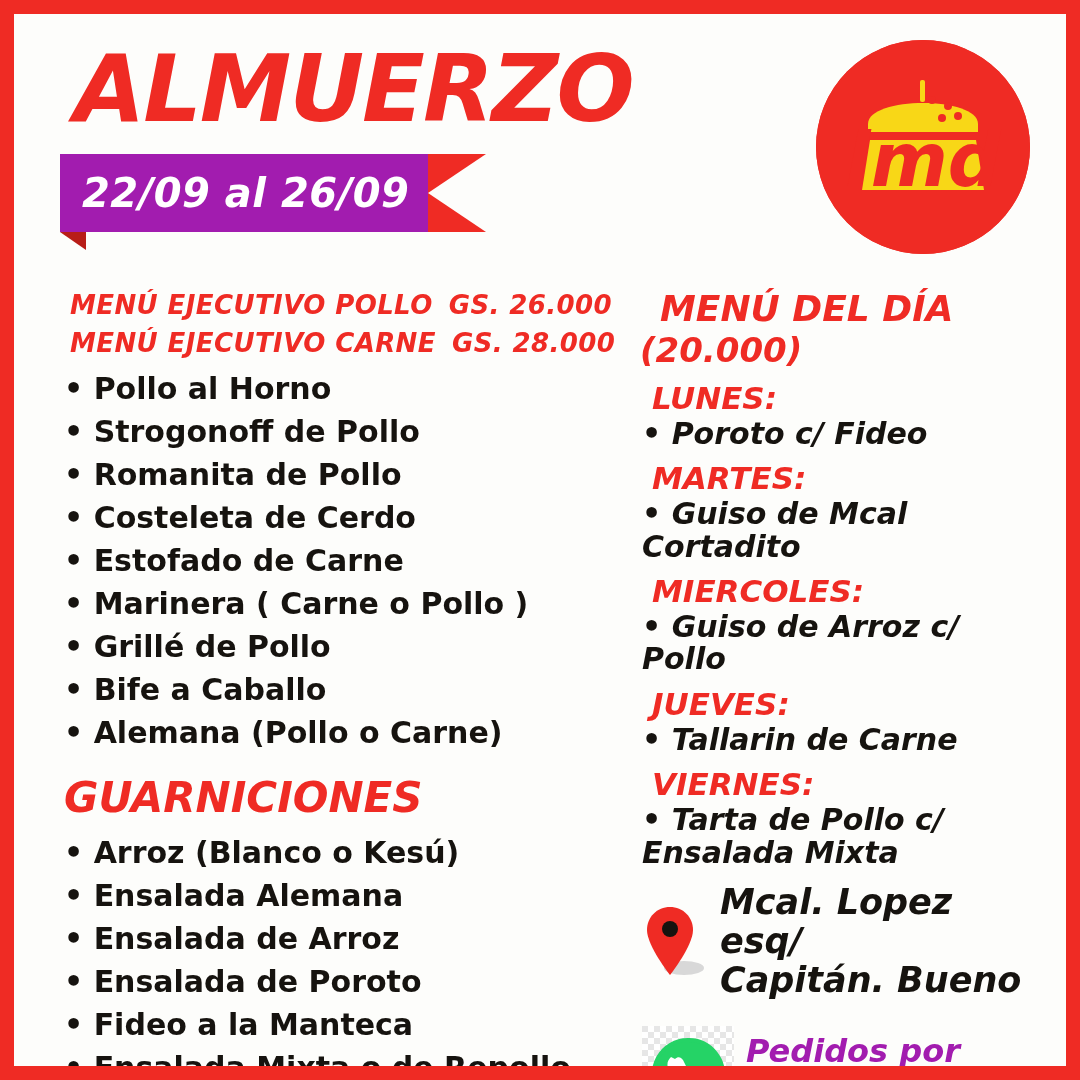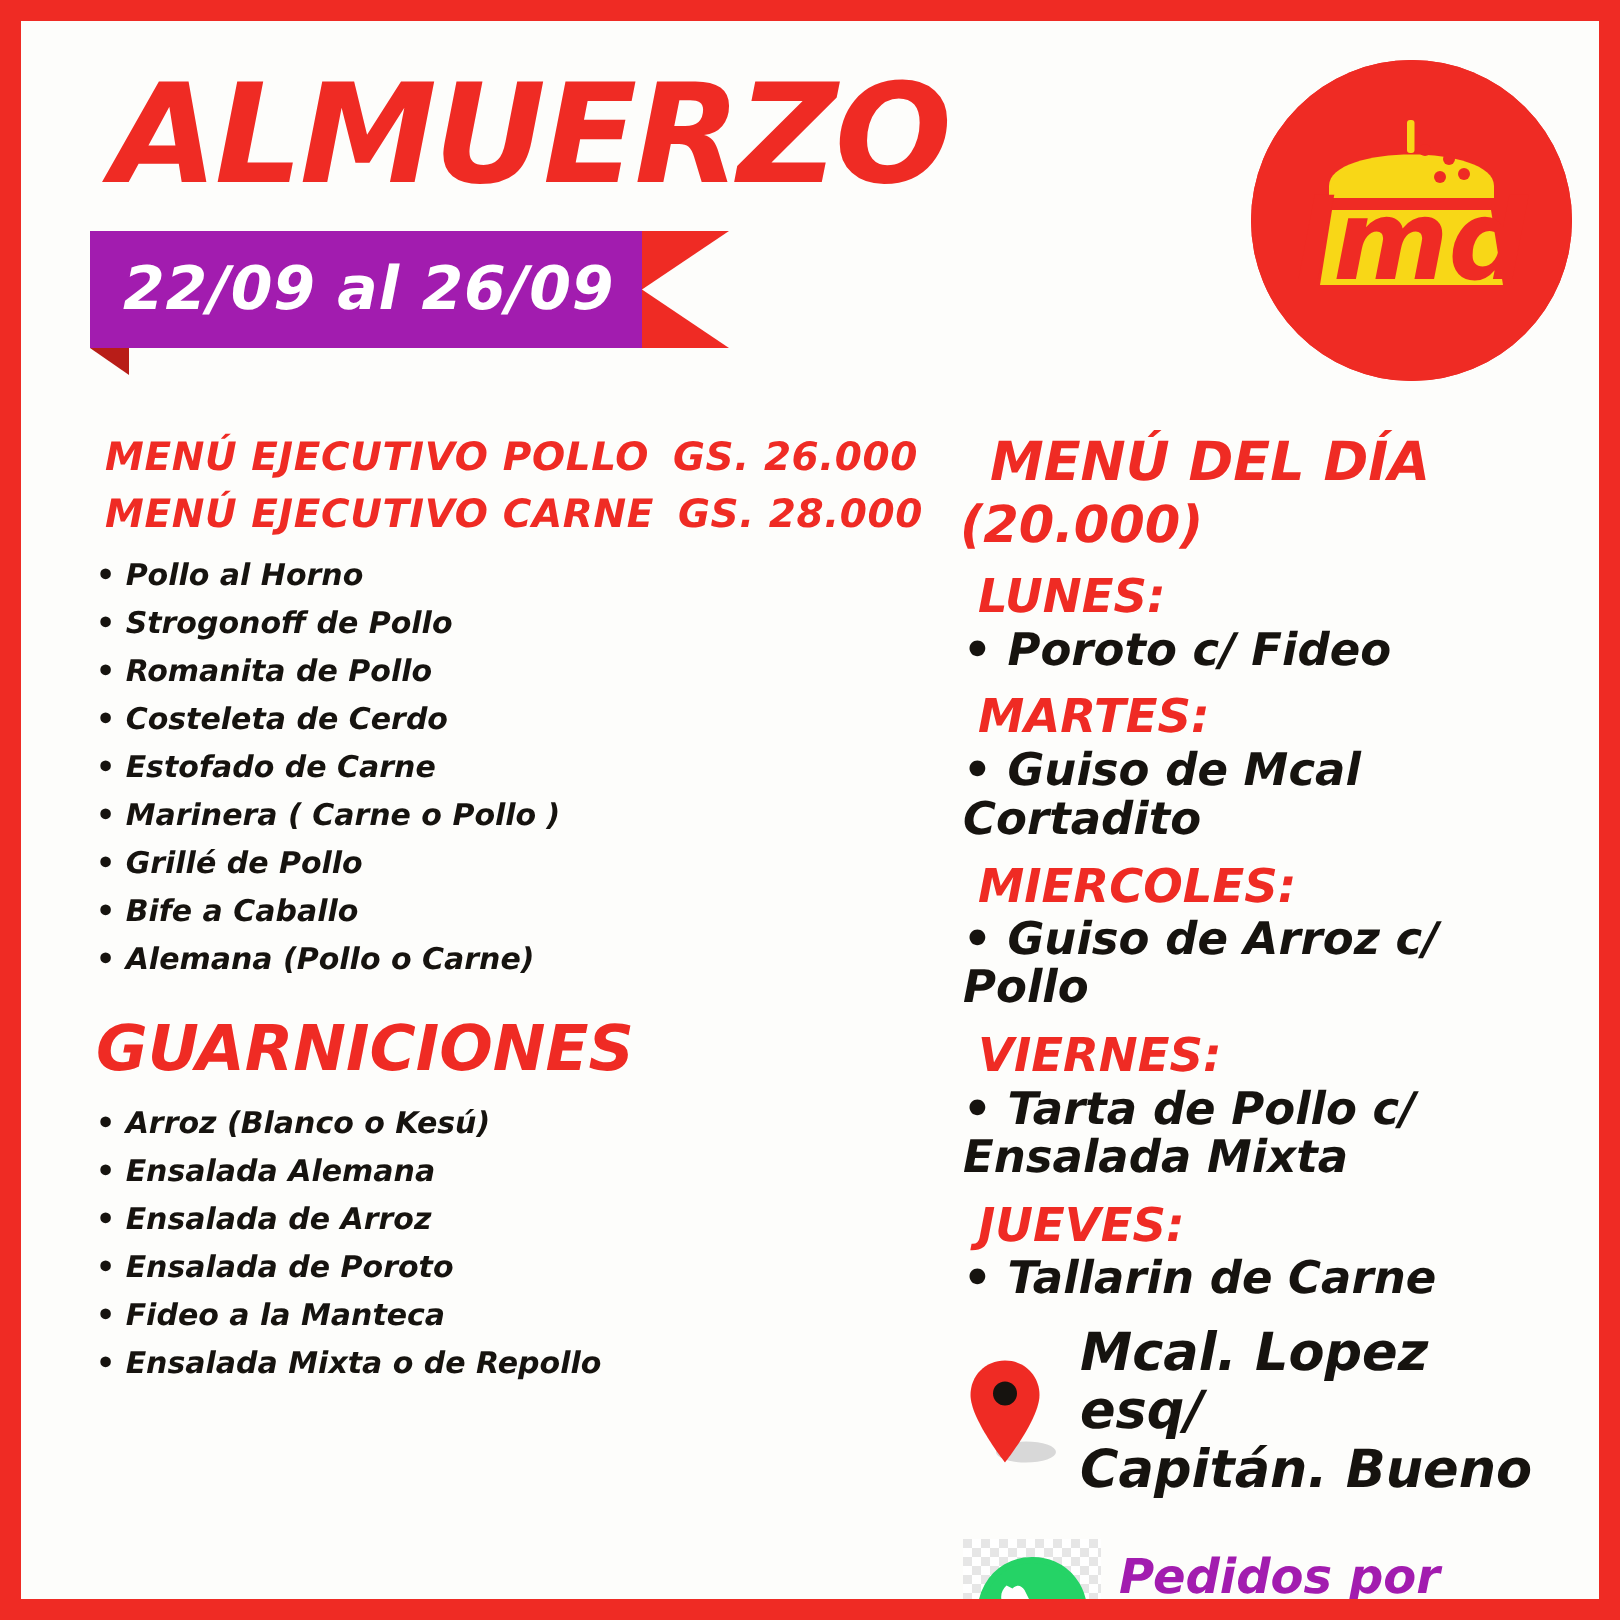--- a/index.html
+++ b/index.html
@@ -76,21 +76,21 @@
     font-weight: bold;
     padding-left: 22px;
     letter-spacing: 0.5px;
     font-family: "DejaVu Sans", sans-serif;
   }
 
   
   .logo {
     position: absolute;
     top: 26px;
-    right: 18px;
+    right: 36px;
     width: 214px;
     height: 214px;
     border-radius: 50%;
     background: #ef2b24;
   }
   .logo svg { display: block; }
 
   
   .columns {
     position: absolute;
@@ -114,23 +114,22 @@
     font-family: "DejaVu Sans", sans-serif;
   }
   .exec-line .price { margin-left: 16px; }
 
   ul.list {
     list-style: none;
     margin: 14px 0 0 0;
     padding: 0;
   }
   ul.list li {
-    font-size: 20px;
-    font-weight: bold;
-    font-style: italic;
+    font-size: 30px;
+    font-weight: bold;
     color: #16130f;
     line-height: 1.1;
     padding: 0 0 10px 4px;
     font-family: "DejaVu Sans", sans-serif;
   }
   ul.list li::before {
     content: "• ";
   }
 
   .section-head {
@@ -294,26 +293,26 @@
         </div>
         <div>
           <div class="day">MARTES:</div>
           <div class="dish">Guiso de Mcal Cortadito</div>
         </div>
         <div>
           <div class="day">MIERCOLES:</div>
           <div class="dish">Guiso de Arroz c/ Pollo</div>
         </div>
         <div>
+          <div class="day">JUEVES:</div>
+          <div class="dish">Tallarin de Carne</div>
+        </div>
+        <div>
           <div class="day">VIERNES:</div>
           <div class="dish">Tarta de Pollo c/ Ensalada Mixta</div>
-        </div>
-        <div>
-          <div class="day">JUEVES:</div>
-          <div class="dish">Tallarin de Carne</div>
         </div>
 
         <div class="addr-row">
           <svg class="pin" viewBox="0 0 62 74">
             <ellipse cx="40" cy="63" rx="20" ry="7" fill="#d8d8d8"></ellipse>
             <path d="M26 2 C13 2 3 12 3 25 C3 41 26 70 26 70 C26 70 49 41 49 25 C49 12 39 2 26 2 Z" fill="#ef2b24"></path>
             <circle cx="26" cy="24" r="8" fill="#16130f"></circle>
           </svg>
           <div class="addr-text">
             <div>Mcal. Lopez esq/</div>

